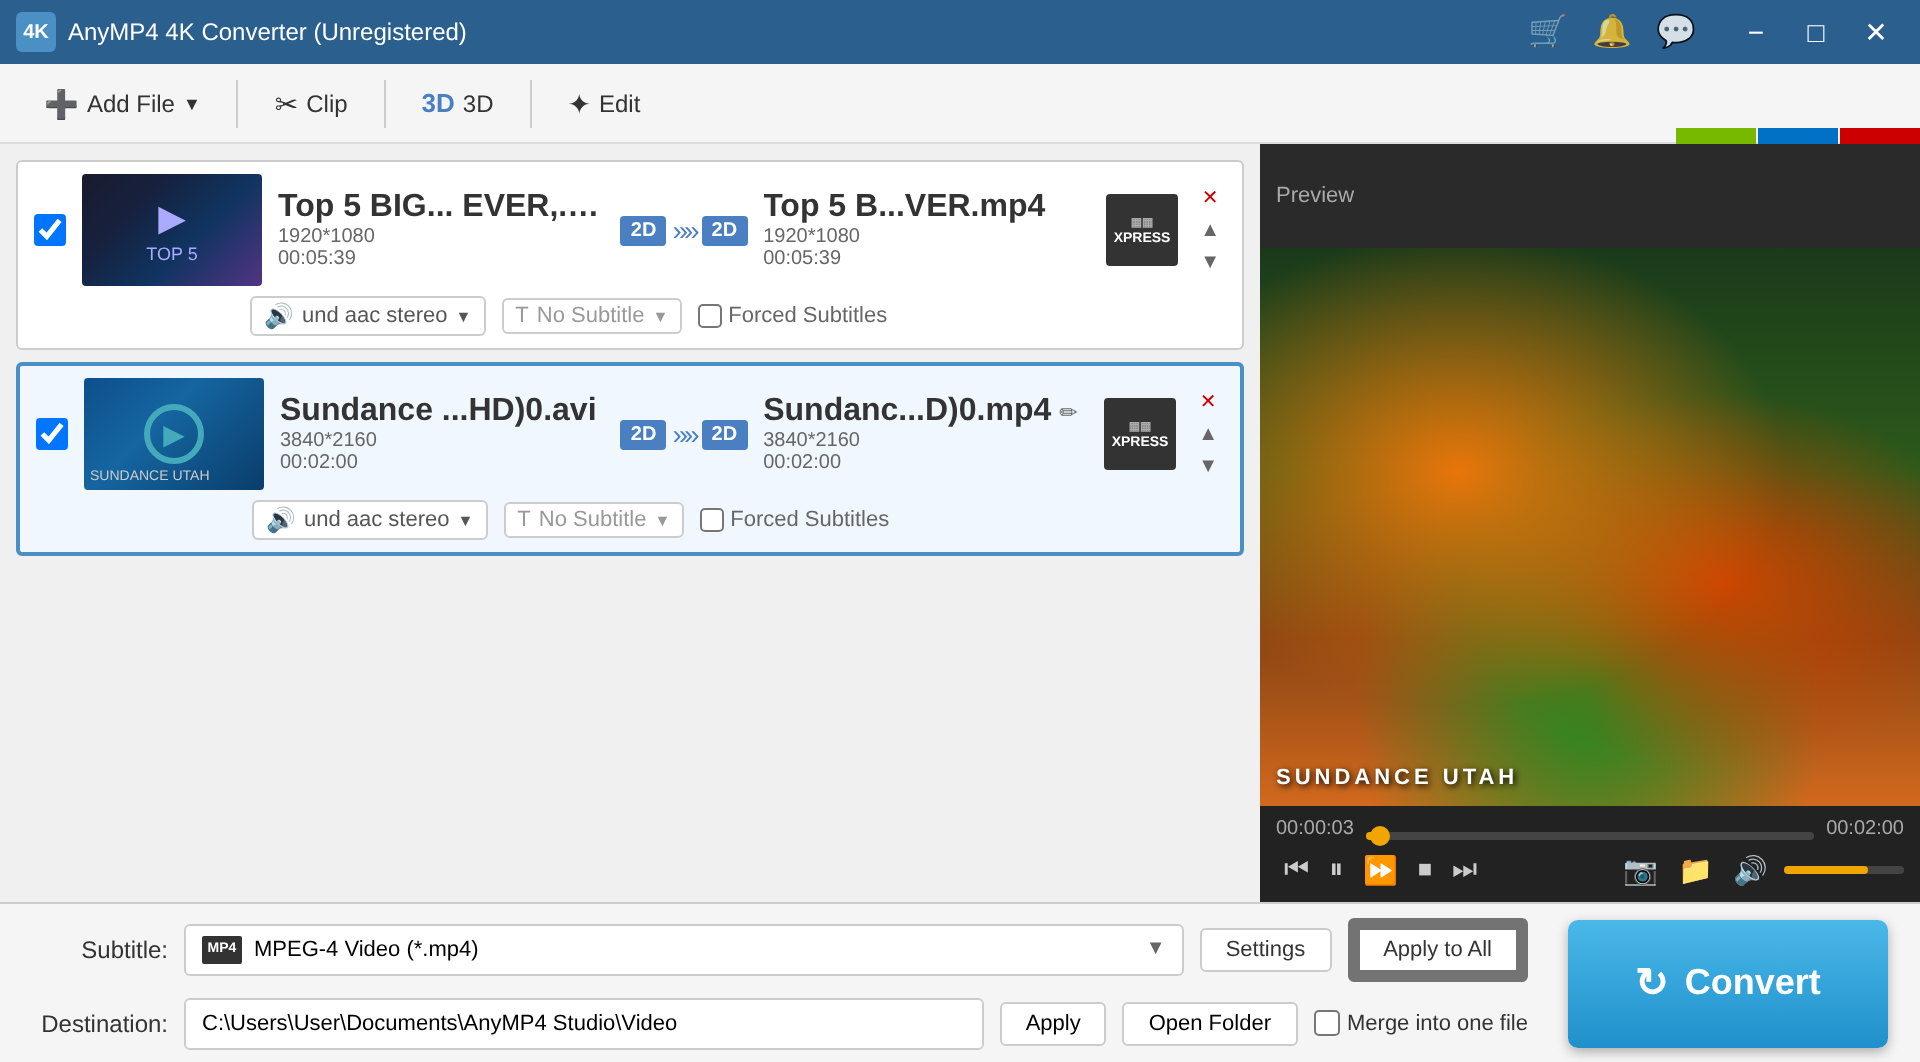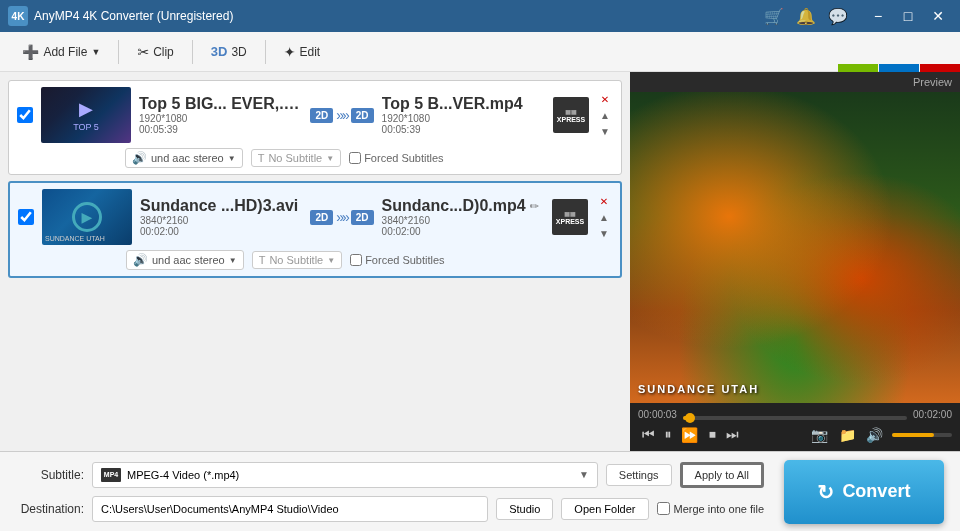--- a/index.html
+++ b/index.html
@@ -103,21 +103,21 @@
     .forced-sub { display: flex; align-items: flex-end; gap: 3px; font-size: 11px; color: #666; }
     .forced-sub input { width: 12px; height: 12px; }
     .output-name-area { display: flex; align-items: center; gap: 4px; }
     .edit-icon { font-size: 11px; color: #666; cursor: pointer; }
 
     
     .preview-panel {
       width: 330px; background: #1a1a1a; display: flex; flex-direction: column;
       flex-shrink: 0;
     }
-    .preview-label { color: #aaa; font-size: 11px; padding: 4px 8px; background: #2a2a2a; text-align: right; }
+    .preview-label { color: #aaa; font-size: 11px; padding: 20px 8px; background: #2a2a2a; }
     .preview-video { flex: 1; background: #111; overflow: hidden; position: relative; }
     .preview-text { color: white; font-size: 13px; font-weight: bold; text-shadow: 1px 1px 3px black; letter-spacing: 1px; }
     .preview-controls {
       background: #222; padding: 6px 8px;
       display: flex; flex-direction: column; gap: 4px;
     }
     .progress-bar-area { display: flex; align-items: flex-end; gap: 6px; }
     .time-label { color: #aaa; font-size: 10px; white-space: nowrap; }
     .progress-track {
       flex: 1; height: 4px; background: #444; border-radius: 2px; position: relative; cursor: pointer;
@@ -144,21 +144,21 @@
     .form-row { display: flex; align-items: center; gap: 8px; }
     .form-label { font-size: 12px; color: #333; width: 68px; text-align: right; flex-shrink: 0; }
     .profile-select {
       flex: 1; height: 26px; border: 1px solid #ccc; border-radius: 3px;
       padding: 0 8px; font-size: 11px; background: white; cursor: pointer;
       display: flex; align-items: center; justify-content: space-between;
     }
     .profile-select-inner { display: flex; align-items: center; gap: 6px; }
     .profile-icon { width: 20px; height: 14px; background: #333; color: white; font-size: 7px; font-weight: bold; display: flex; align-items: center; justify-content: center; border-radius: 1px; }
     .settings-btn { padding: 4px 12px; border: 1px solid #ccc; border-radius: 3px; background: white; cursor: pointer; font-size: 11px; color: #333; }
-    .apply-btn { padding: 4px 12px; border: 3px solid #737373; border-radius: 3px; background: white; cursor: pointer; font-size: 11px; color: #333; }
+    .apply-btn { padding: 4px 12px; border: 6px solid #737373; border-radius: 3px; background: white; cursor: pointer; font-size: 11px; color: #333; }
     .dest-input {
       flex: 1; height: 26px; border: 1px solid #ccc; border-radius: 3px;
       padding: 0 8px; font-size: 11px; background: white;
     }
     .browse-btn { padding: 4px 12px; border: 1px solid #ccc; border-radius: 3px; background: white; cursor: pointer; font-size: 11px; }
     .open-folder-btn { padding: 4px 12px; border: 1px solid #ccc; border-radius: 3px; background: white; cursor: pointer; font-size: 11px; }
     .merge-check { display: flex; align-items: center; gap: 4px; font-size: 11px; color: #333; cursor: pointer; }
     .convert-btn {
       width: 160px; height: 64px; background: linear-gradient(180deg, #4ab8e8 0%, #2090cc 100%);
       border: none; border-radius: 5px; color: white; font-size: 18px; font-weight: bold;
@@ -311,21 +311,21 @@
     <div class="file-item selected">
       <div class="file-item-top">
         <input type="checkbox" class="file-checkbox" checked="" style="">
         <div class="file-thumb thumb2">
           <div class="thumb2-circle">
             <span class="thumb2-play">▶</span>
           </div>
           <div class="thumb2-text">SUNDANCE UTAH</div>
         </div>
         <div class="file-info">
-          <div class="file-name">Sundance ...HD)3.avi</div>
+          <div class="file-name">Sundance ...HD)0.avi</div>
           <div class="file-meta">3840*2160</div>
           <div class="file-meta">00:02:00</div>
         </div>
         <div class="arrow-section">
           <span class="badge-2d">2D</span>
           <span class="arrows">»»</span>
           <span class="badge-2d">2D</span>
         </div>
         <div class="output-info">
           <div class="output-name-area">
@@ -412,21 +412,21 @@
           <span>MPEG-4 Video (*.mp4)</span>
         </div>
         <span style="font-size:10px;color:#666">▼</span>
       </div>
       <button class="settings-btn">Settings</button>
       <button class="apply-btn">Apply to All</button>
     </div>
     <div class="form-row">
       <label class="form-label">Destination:</label>
       <input class="dest-input" type="text" value="C:\Users\User\Documents\AnyMP4 Studio\Video" style="">
-      <button class="browse-btn">Studio</button>
+      <button class="browse-btn">Apply</button>
       <button class="open-folder-btn">Open Folder</button>
       <label class="merge-check">
         <input type="checkbox" style="">
         <span>Merge into one file</span>
       </label>
     </div>
   </div>
   <button class="convert-btn">
     <span class="convert-icon">↻</span>
     <span>Convert</span>

